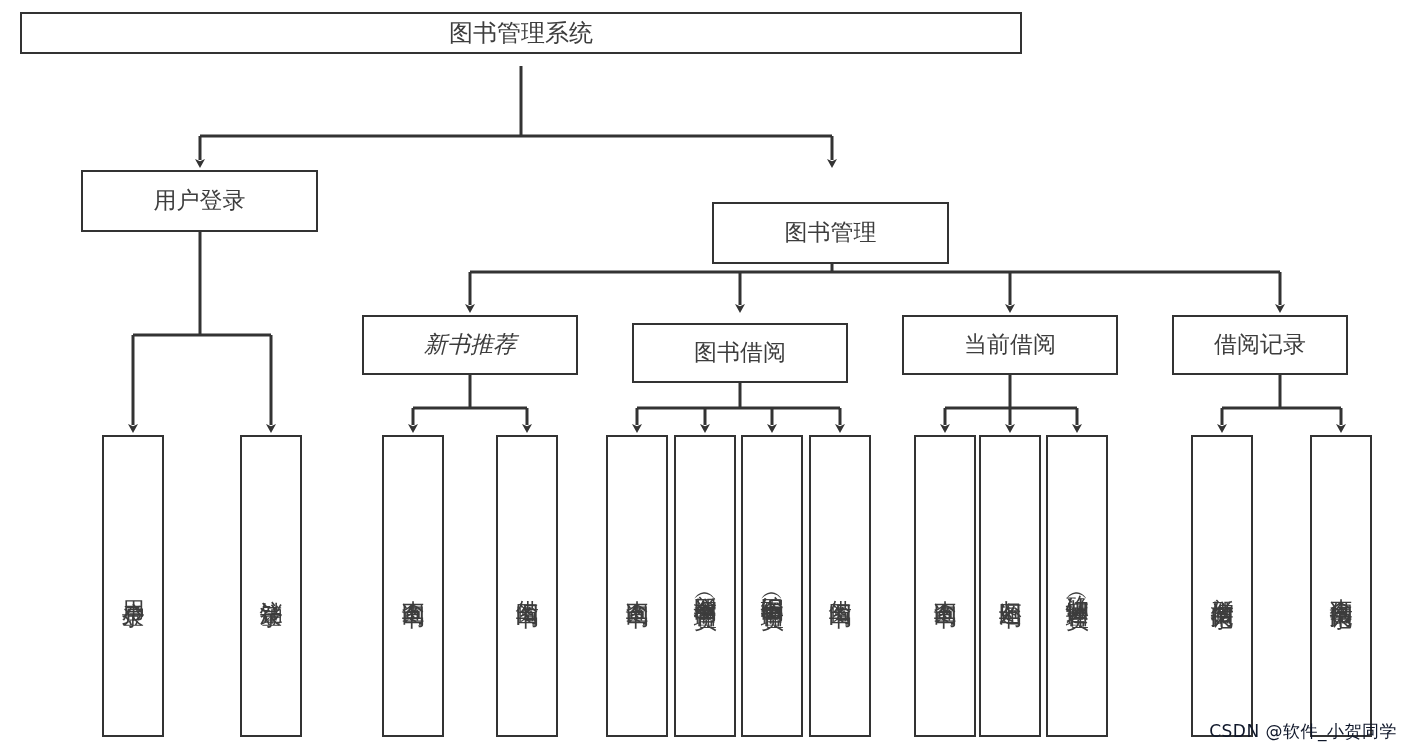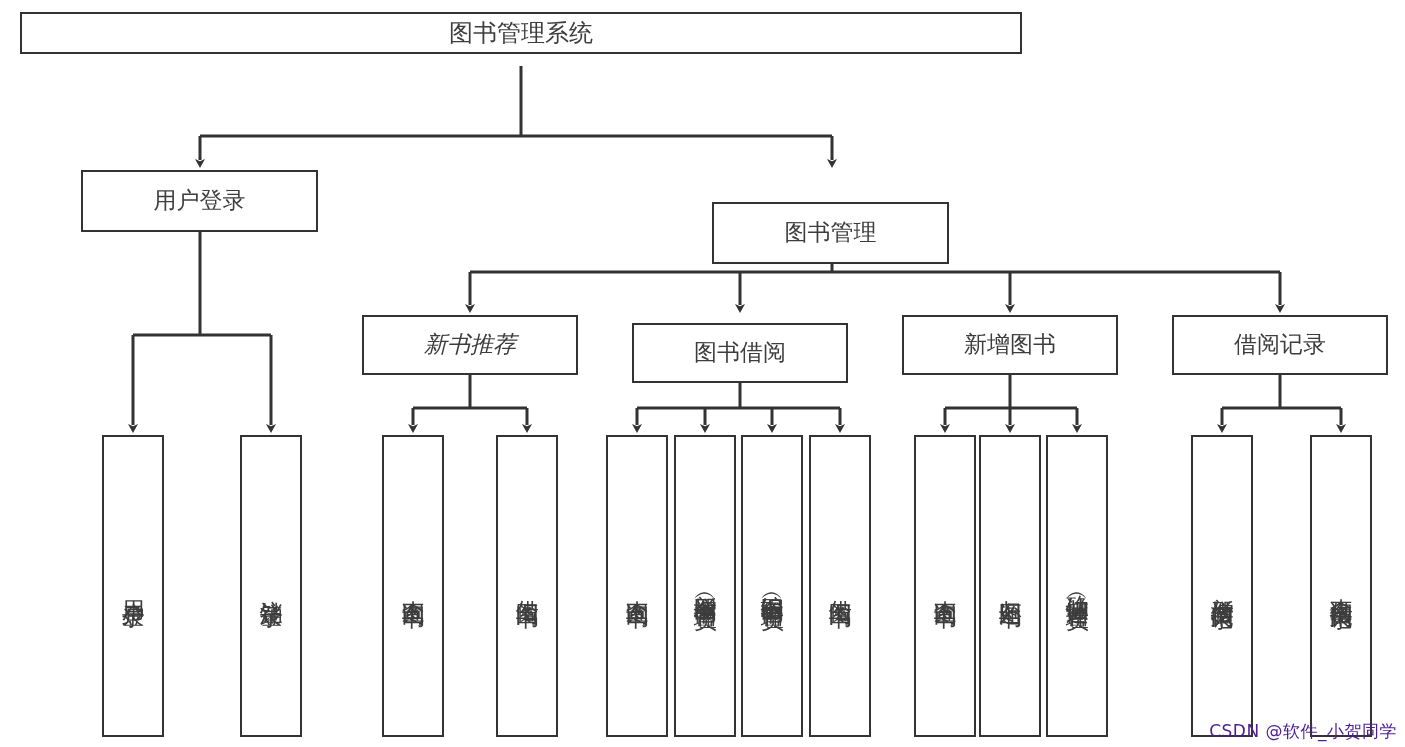--- a/index.html
+++ b/index.html
@@ -54,21 +54,21 @@
     line-height: 1.28;
     letter-spacing: 2px;
     color: #3d3d3d;
     white-space: nowrap;
   }
   #watermark {
     position: absolute;
     right: 8px;
     bottom: 4px;
     font-size: 17px;
-    color: #4c1d95;
+    color: #0f172a;
     letter-spacing: 0.5px;
     white-space: nowrap;
   }
 </style>
 </head>
 <body>
 
 <div id="canvas">
 
   <svg id="edges" viewBox="0 0 1405 747" xmlns="http://www.w3.org/2000/svg">
@@ -132,23 +132,23 @@
     <span>图书管理</span>
   </div>
 
   <div class="node horiz" style="left:362px; top:315px; width:216px; height:60px;font-style:italic;">
     <span>新书推荐</span>
   </div>
   <div class="node horiz" style="left:632px; top:323px; width:216px; height:60px;">
     <span>图书借阅</span>
   </div>
   <div class="node horiz" style="left:902px; top:315px; width:216px; height:60px;">
-    <span>新增图书</span>
+    <span>当前借阅</span>
   </div>
-  <div class="node horiz" style="left:1172px; top:315px; width:216px; height:60px;">
+  <div class="node horiz" style="left:1172px; top:315px; width:176px; height:60px;">
     <span>借阅记录</span>
   </div>
 
   <div class="node vert" style="left:102px; top:435px; width:62px; height:302px;">
     <span class="vert-text">用户登录</span>
   </div>
   <div class="node vert" style="left:240px; top:435px; width:62px; height:302px;">
     <span class="vert-text">注销登录</span>
   </div>
 

